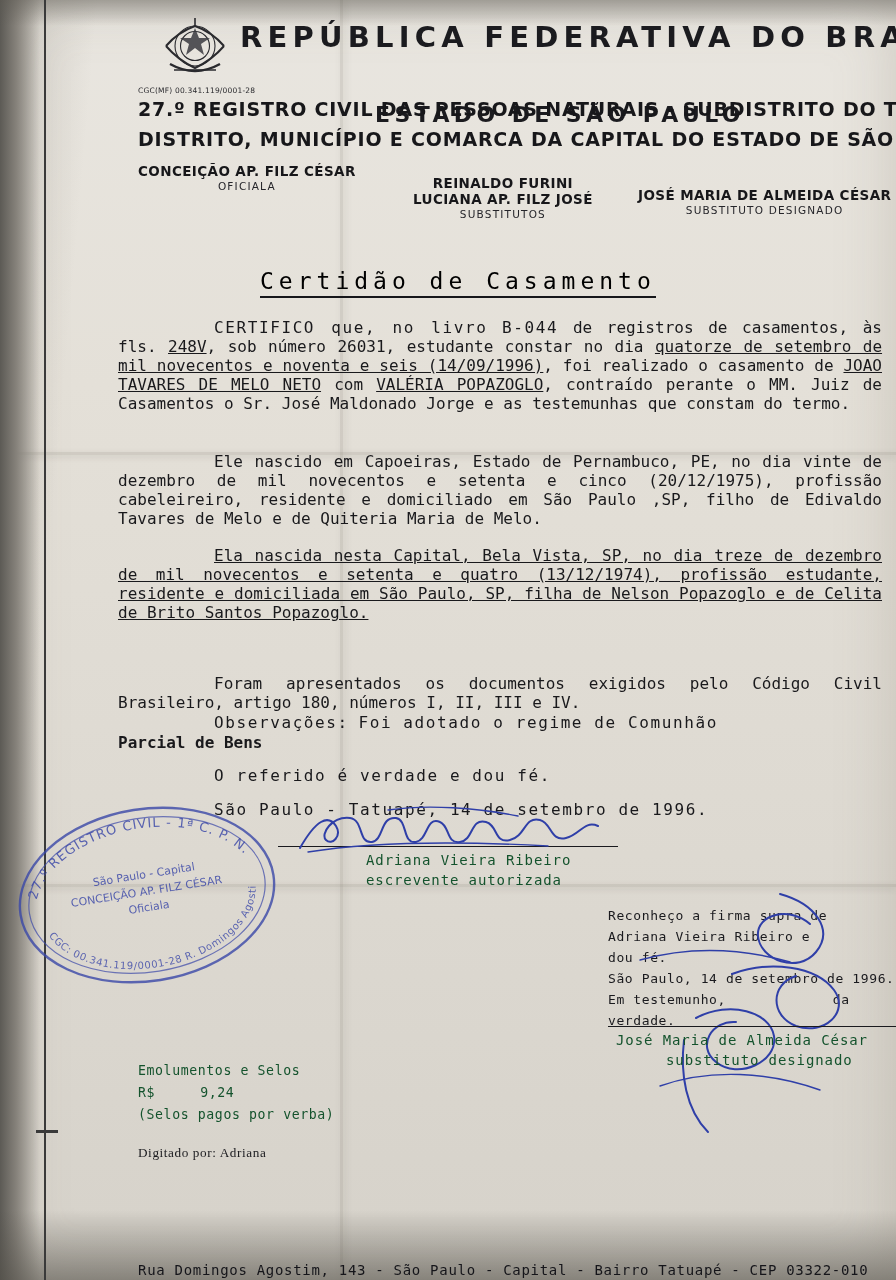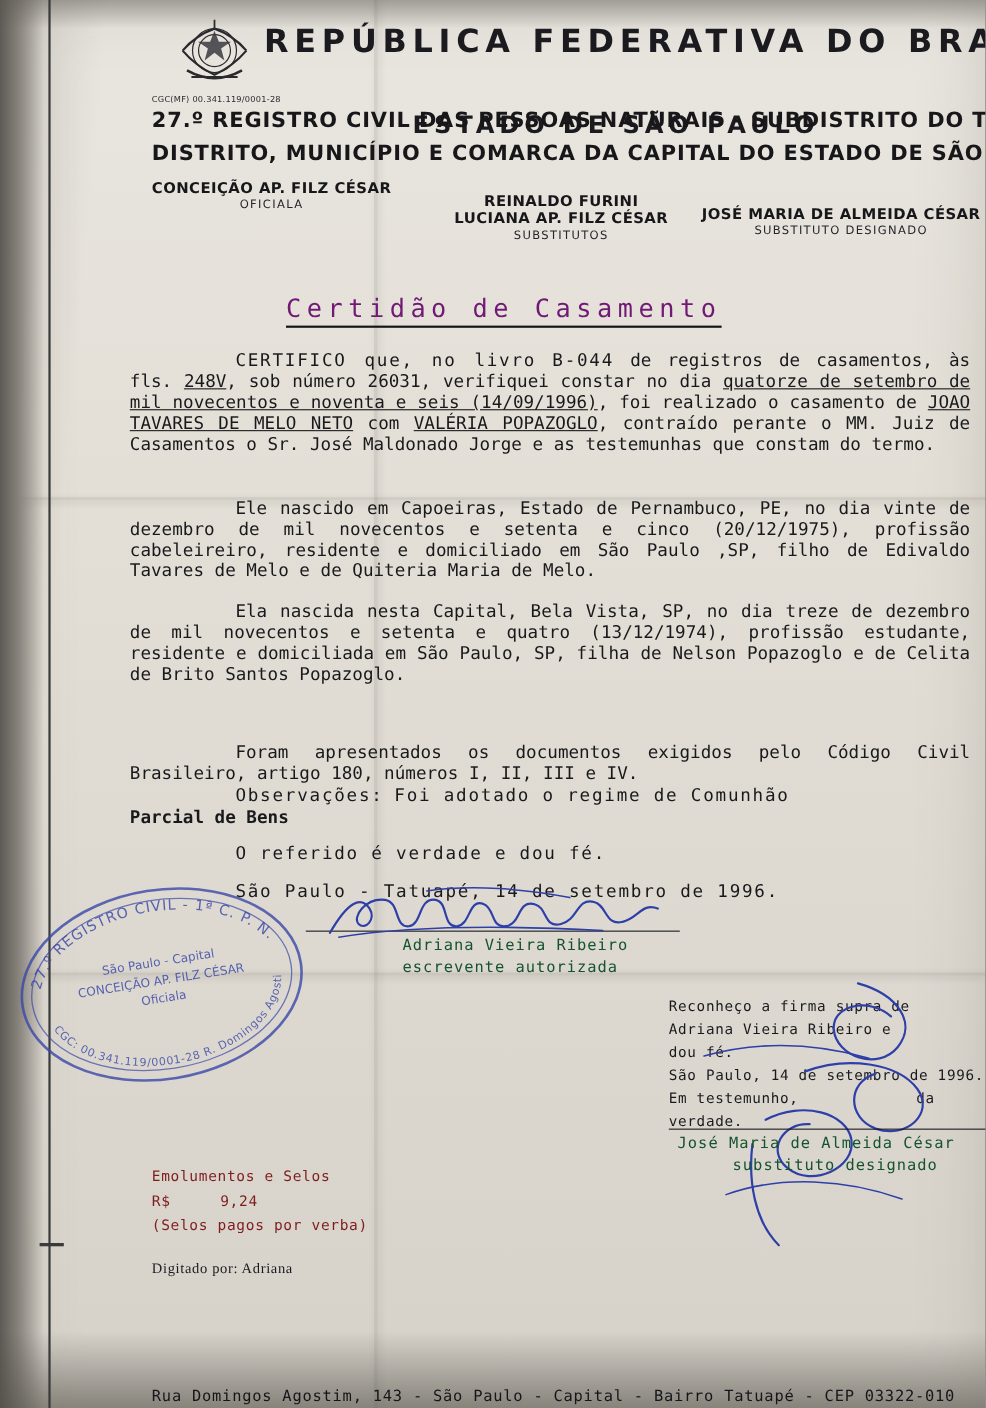--- a/index.html
+++ b/index.html
@@ -153,21 +153,21 @@
   .off-right{ left: 500px; top: 24px; }
 
   
   .title {
     position: absolute;
     left: 200px;
     top: 268px;
     font-family: "DejaVu Sans Mono", monospace;
     font-size: 23px;
     letter-spacing: 5px;
-    color: #701a75;
+    color: #000000;
     border-bottom: 2px solid #16161a;
     padding-bottom: 2px;
     white-space: nowrap;
   }
   .indent { display: inline-block; width: 96px; }
   .u { text-decoration: underline; }
   .bold { font-weight: 700; }
   .sp { letter-spacing: 1.6px; }
 
   
@@ -219,21 +219,21 @@
   }
 
   
   .fees {
     position: absolute;
     left: 78px;
     top: 1060px;
     font-family: "DejaVu Sans Mono", monospace;
     font-size: 13.2px;
     line-height: 22px;
-    color: #7f1d1d;
+    color: #14532d;
     letter-spacing: 0.6px;
   }
   .typed-by {
     position: absolute;
     left: 78px;
     top: 1145px;
     font-family: Liberation Serif, serif;
     font-size: 13.2px;
     color: #1a1a1e;
     letter-spacing: 0.6px;
@@ -295,48 +295,48 @@
     <div class="reg-line1">27.º REGISTRO CIVIL DAS PESSOAS NATURAIS - SUBDISTRITO DO TATUAPÉ</div>
     <div class="reg-line2">DISTRITO, MUNICÍPIO E COMARCA DA CAPITAL DO ESTADO DE SÃO PAULO</div>
 
     <div class="officials">
       <div class="off-block off-left">
         <div class="off-name">CONCEIÇÃO AP. FILZ CÉSAR</div>
         <div class="off-role">OFICIALA</div>
       </div>
       <div class="off-block off-mid">
         <div class="off-name">REINALDO FURINI</div>
-        <div class="off-name">LUCIANA AP. FILZ CÉSAR</div>
+        <div class="off-name">LUCIANA AP. FILZ JOSÉ</div>
         <div class="off-role">SUBSTITUTOS</div>
       </div>
       <div class="off-block off-right">
         <div class="off-name">JOSÉ MARIA DE ALMEIDA CÉSAR</div>
         <div class="off-role">SUBSTITUTO DESIGNADO</div>
       </div>
     </div>
 
     <div class="title">Certidão de Casamento</div>
 
     <div class="blk" style="top:318px;">
       <span class="indent"></span><span class="sp">CERTIFICO que, no livro</span>
       <span class="sp">B-044</span>
       <span>de registros de casamentos, às fls.</span>
       <span class="u">248V</span><span>, sob número</span>
-      <span>26031</span><span>, verifiquei constar no dia</span>
+      <span>26031</span><span>, estudante constar no dia</span>
       <span class="u">quatorze de setembro de mil novecentos e noventa e seis (14/09/1996)</span><span>, foi realizado o casamento de</span>
       <span class="u">JOAO TAVARES DE MELO NETO</span>
       <span>com</span>
       <span class="u">VALÉRIA POPAZOGLO</span><span>, contraído perante o MM. Juiz de Casamentos o Sr. José Maldonado Jorge e as testemunhas que constam do termo.</span>
     </div>
 
     <div class="blk" style="top:452px;">
       <span class="indent"></span><span>Ele nascido em Capoeiras, Estado de Pernambuco, PE, no dia vinte de dezembro de mil novecentos e setenta e cinco (20/12/1975), profissão cabeleireiro, residente e domiciliado em São Paulo ,SP, filho de Edivaldo Tavares de Melo e de Quiteria Maria de Melo.</span>
     </div>
 
-    <div class="blk" style="top:546px;">
+    <div class="blk" style="top:546px;text-decoration:underline;">
       <span class="indent"></span><span>Ela nascida nesta Capital, Bela Vista, SP, no dia treze de dezembro de mil novecentos e setenta e quatro (13/12/1974), profissão estudante, residente e domiciliada em São Paulo, SP, filha de Nelson Popazoglo e de Celita de Brito Santos Popazoglo.</span>
     </div>
 
 
     <div class="blk" style="top:674px;">
       <span class="indent"></span><span>Foram apresentados os documentos exigidos pelo Código Civil Brasileiro, artigo 180, números I, II, III e IV.</span>
     </div>
 
     <div class="blk" style="top:713px;">
       <span class="indent"></span><span class="sp">Observações:</span>

